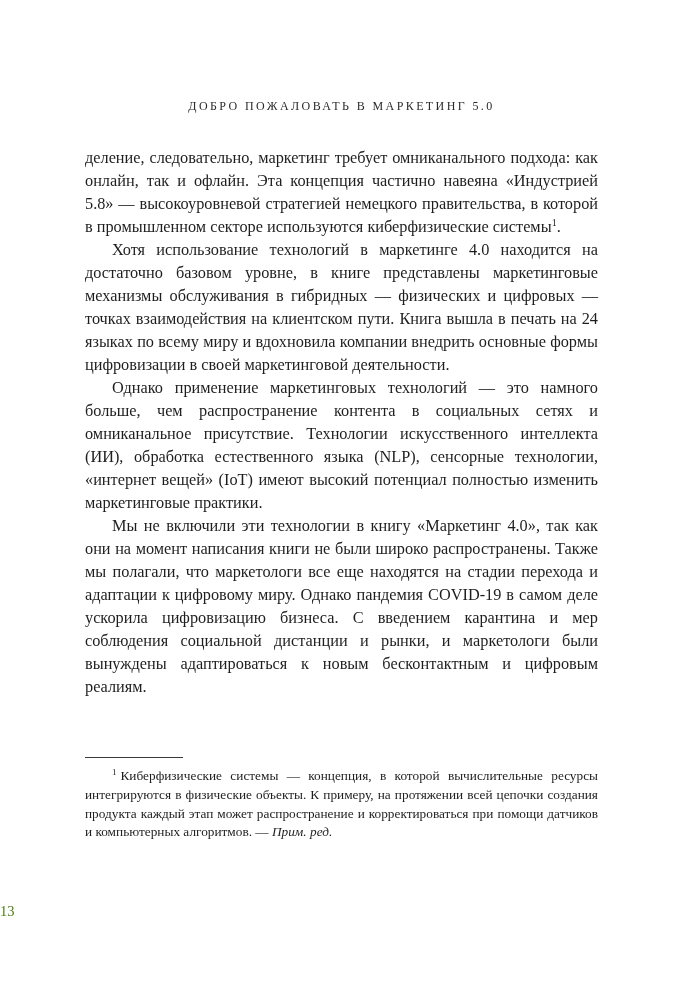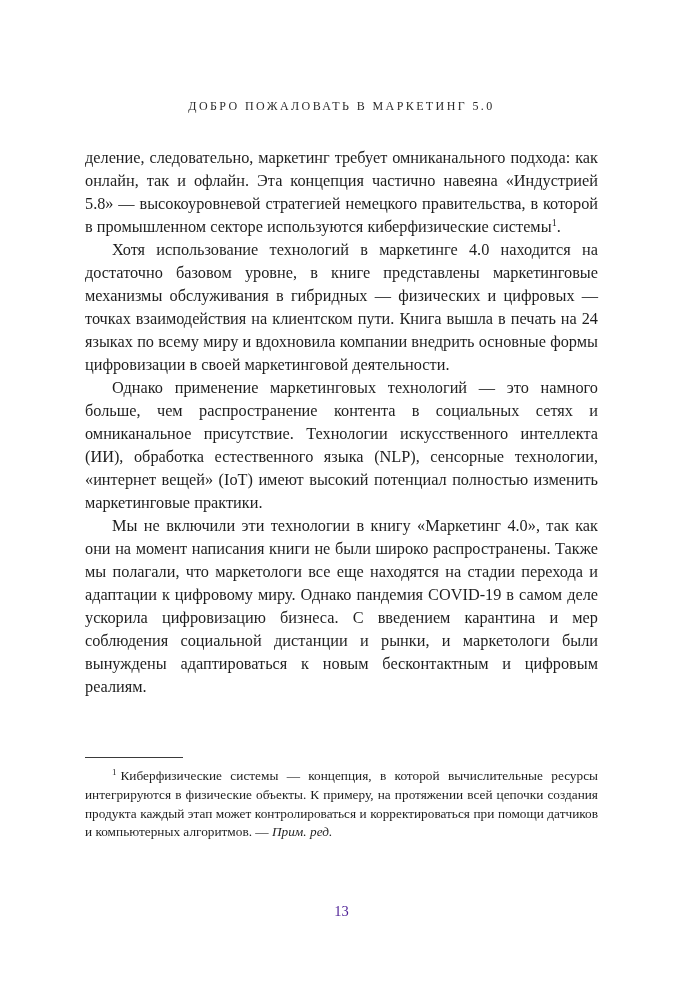--- a/index.html
+++ b/index.html
@@ -79,23 +79,22 @@
     margin-right: 4px;
   }
 
   .footnote em { font-style: italic; }
 
   .folio {
     position: absolute;
     top: 903px;
     left: 0;
     right: 0;
-    text-align: center;
     font-size: 14.5px;
-    color: #4c1d95;
+    color: #4d7c0f;
   }
 </style>
 </head>
 <body>
 
 <div class="page">
 
   <header class="running-head">ДОБРО ПОЖАЛОВАТЬ В МАРКЕТИНГ 5.0</header>
 
   <main class="body-text">
@@ -105,18 +104,18 @@
     <p class="para">Хотя использование технологий в маркетинге 4.0 находится на достаточно базовом уровне, в книге представлены маркетинговые механизмы обслуживания в гибридных — физических и цифровых — точках взаимодействия на клиентском пути. Книга вышла в печать на 24 языках по всему миру и вдохновила компании внедрить основные формы цифровизации в своей маркетинговой деятельности.</p>
 
     <p class="para">Однако применение маркетинговых технологий — это намного больше, чем распространение контента в социальных сетях и омниканальное присутствие. Технологии искусственного интеллекта (ИИ), обработка естественного языка (NLP), сенсорные технологии, «интернет вещей» (IoT) имеют высокий потенциал полностью изменить маркетинговые практики.</p>
 
     <p class="para">Мы не включили эти технологии в книгу «Маркетинг 4.0», так как они на момент написания книги не были широко распространены. Также мы полагали, что маркетологи все еще находятся на стадии перехода и адаптации к цифровому миру. Однако пандемия COVID-19 в самом деле ускорила цифровизацию бизнеса. С введением карантина и мер соблюдения социальной дистанции и рынки, и маркетологи были вынуждены адаптироваться к новым бесконтактным и цифровым реалиям.</p>
 
   </main>
 
   <div class="footnote-area">
     <div class="footnote-rule"></div>
-    <p class="footnote"><sup class="fn-marker">1</sup><span>Киберфизические системы — концепция, в которой вычислительные ресурсы интегрируются в физические объекты. К примеру, на протяжении всей цепочки создания продукта каждый этап может контролироваться и корректироваться при помощи датчиков и компьютерных алгоритмов. — </span><em>Прим. ред.</em></p>
+    <p class="footnote"><sup class="fn-marker">1</sup><span>Киберфизические системы — концепция, в которой вычислительные ресурсы интегрируются в физические объекты. К примеру, на протяжении всей цепочки создания продукта каждый этап может распространение и корректироваться при помощи датчиков и компьютерных алгоритмов. — </span><em>Прим. ред.</em></p>
   </div>
 
   <footer class="folio">13</footer>
 
 </div>
 
 </body></html>

